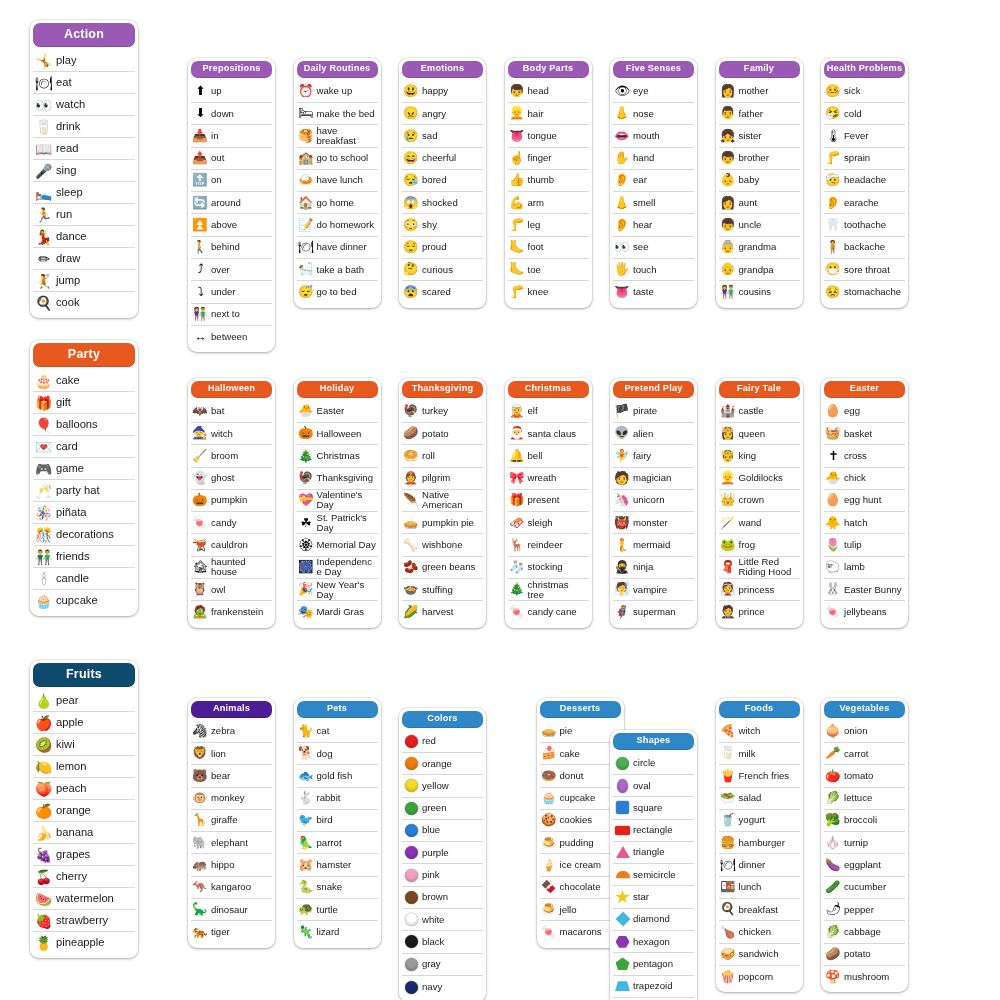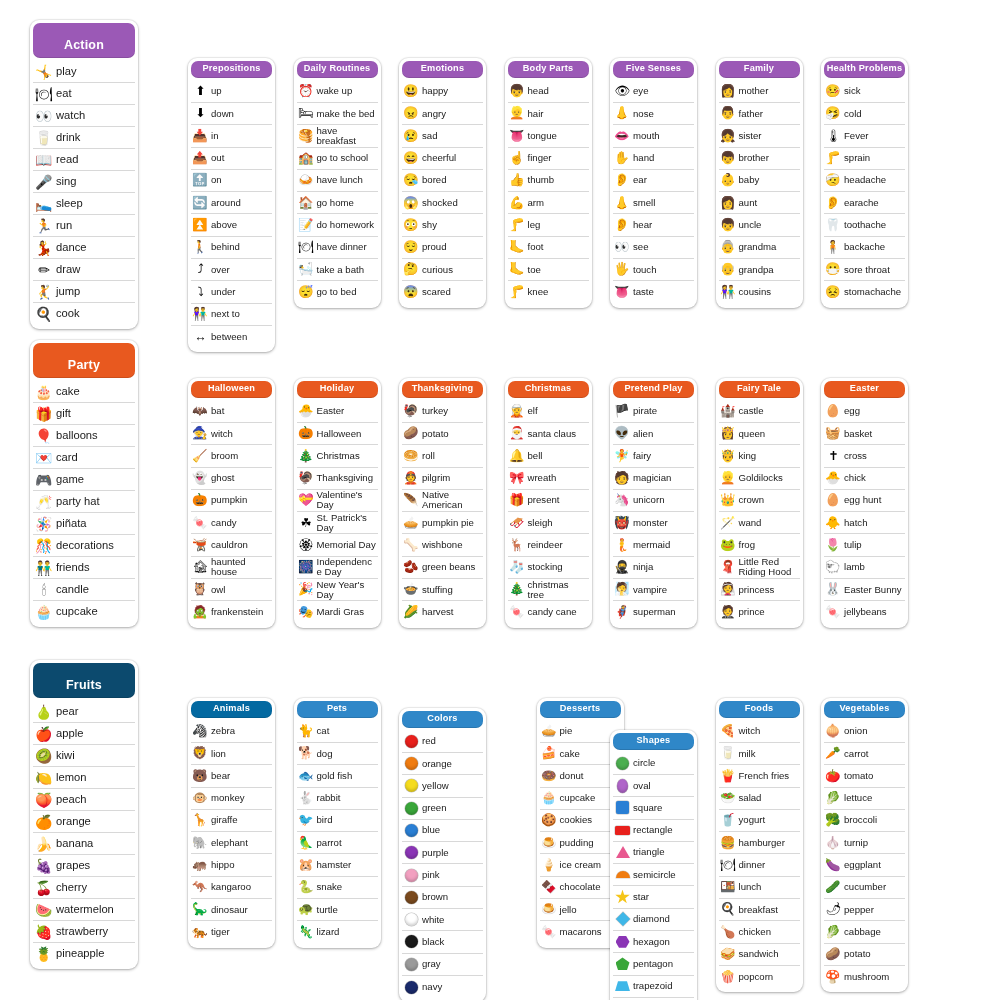--- a/index.html
+++ b/index.html
@@ -41,21 +41,21 @@
     color: #ffffff;
     text-align: center;
     font-weight: bold;
     letter-spacing: .2px;
     padding: 3px 2px 4px 2px;
     margin-bottom: 3px;
     position: relative;
     line-height: 1.05;
     box-shadow: inset 0 -1px 0 rgba(0,0,0,0.12);
   }
-  .card.big .card-title { font-size: 12.5px; padding: 16px 2px 6px; }
+  .card.big .card-title { font-size: 12.5px; padding: 5px 2px 6px; }
   .card.small .card-title { font-size: 9.2px; }
 
   .items { display: block; }
 
   .item {
     display: flex;
     align-items: center;
     border-bottom: 1px solid #d8d8d8;
     box-sizing: border-box;
     background: #fff;
@@ -925,21 +925,21 @@
             <span class="ico">🍓</span>
             <span class="lbl">strawberry</span>
           </div>
           <div class="item">
             <span class="ico">🍍</span>
             <span class="lbl">pineapple</span>
           </div>
         </div>
       </div>
       <div class="card small" style="position: absolute; left: 188px; top: 38px;">
-        <div class="card-title" style="background: #0369a1;">Animals</div>
+        <div class="card-title" style="background: #4c1d95;">Animals</div>
         <div class="items">
           <div class="item">
             <span class="ico">🦓</span>
             <span class="lbl">zebra</span>
           </div>
           <div class="item">
             <span class="ico">🦁</span>
             <span class="lbl">lion</span>
           </div>
           <div class="item">

